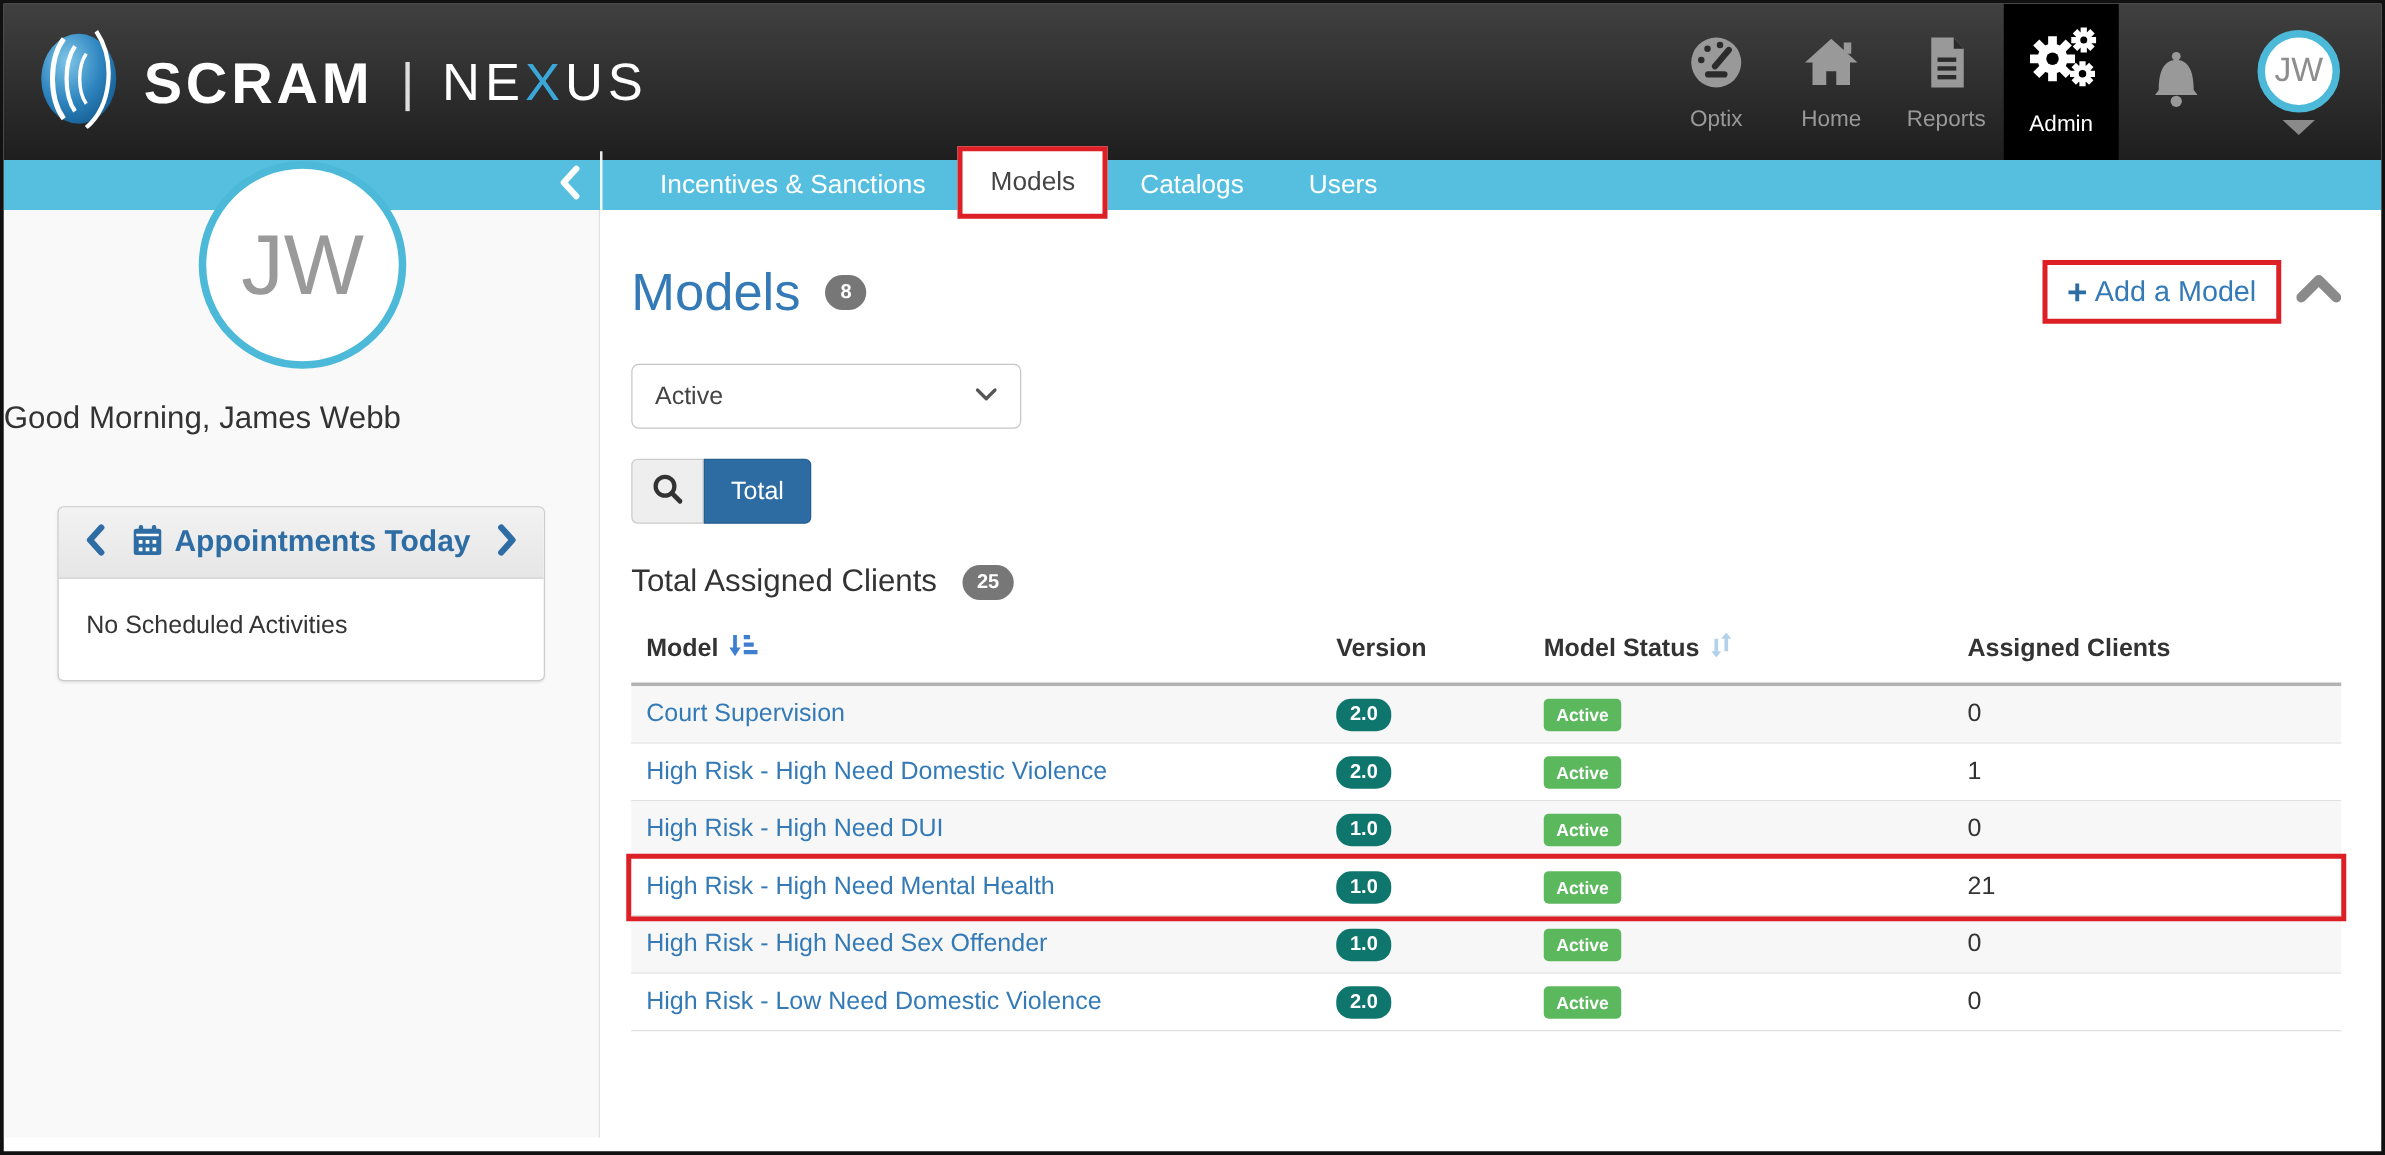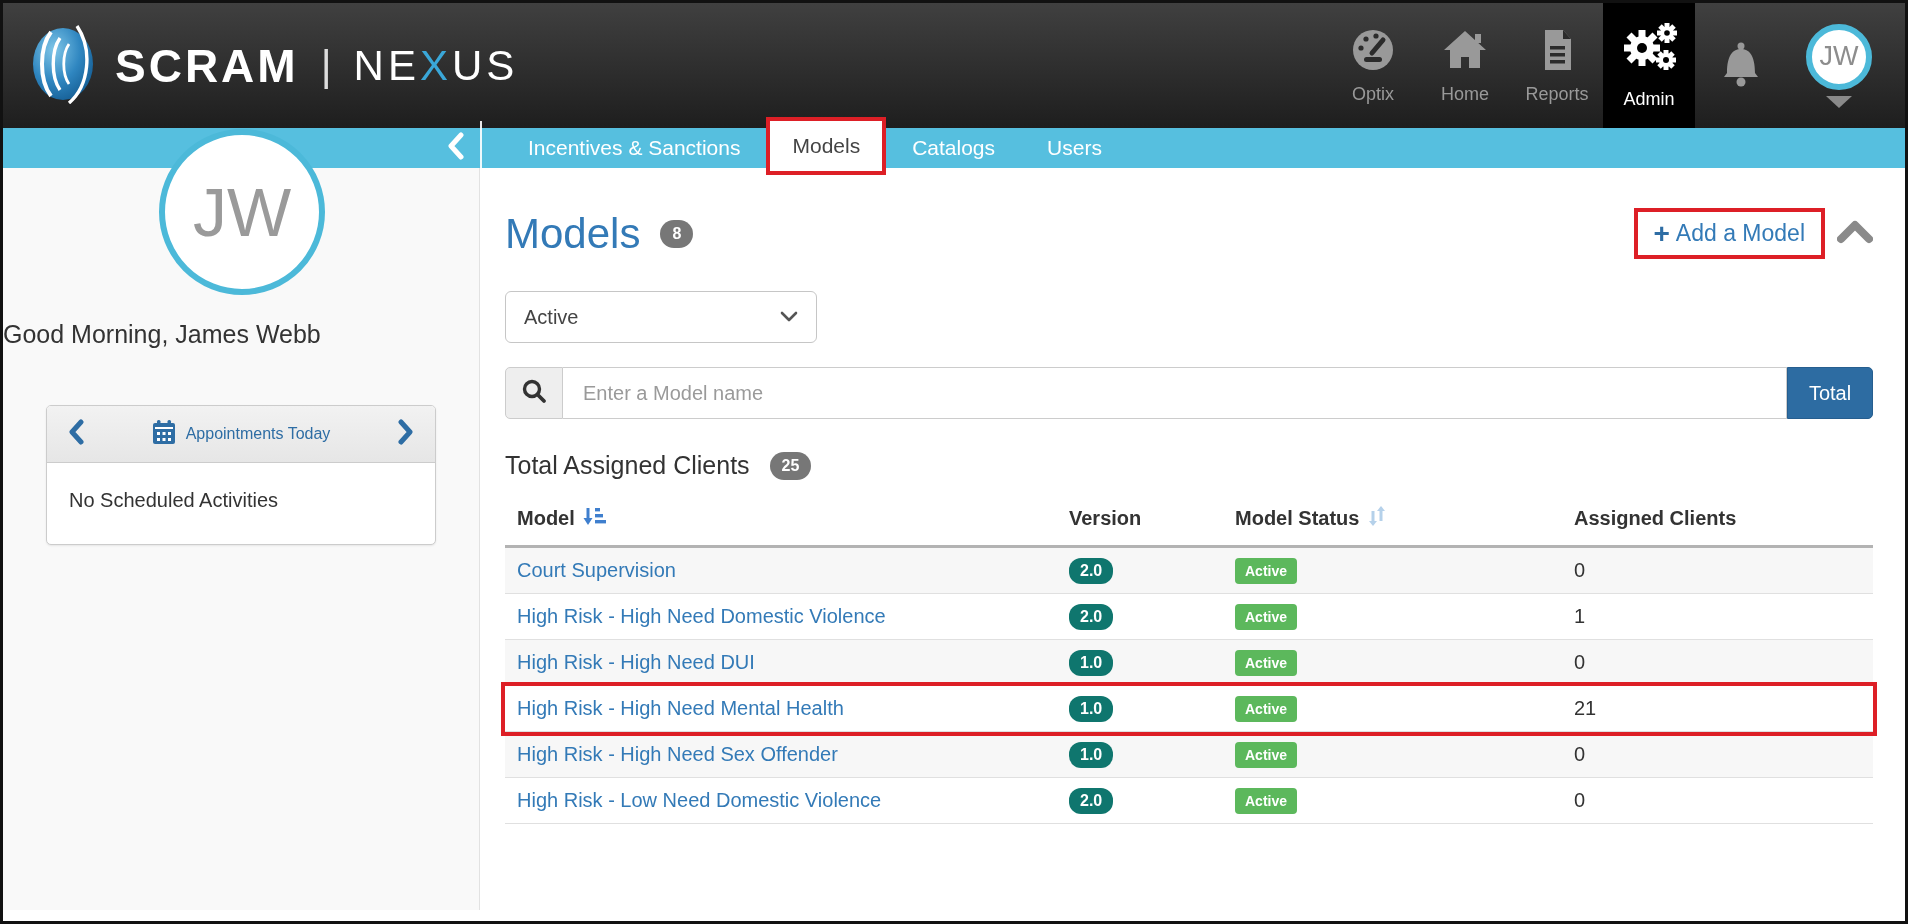--- a/index.html
+++ b/index.html
@@ -47,21 +47,21 @@
   .avatar-circle-lg { position:absolute; left:156px; top:-39px; width:166px; height:166px;
                       border-radius:50%; background:#fff; border:6px solid #4cb9d9;
                       display:flex; align-items:center; justify-content:center;
                       color:#9a9a9a; font-size:68px; z-index:2; }
   .greeting { padding-top:152px; text-align:left; font-size:25px; color:#333; }
   .appt-card { width:390px; margin:56px auto 0; background:#fff; border:1px solid #ccc;
                border-radius:5px; box-shadow:0 1px 2px rgba(0,0,0,.08); overflow:hidden; }
   .appt-header { height:57px; background:linear-gradient(#f2f2f2,#e6e6e6); border-bottom:1px solid #ccc;
                  display:flex; align-items:center; justify-content:space-between; padding:0 20px; }
   .appt-title-wrap { display:flex; align-items:center; gap:10px; }
-  .appt-title { color:#2e6da4; font-size:16px; font-weight:400; }
+  .appt-title { color:#2e6da4; font-size:24px; font-weight:700; }
   .appt-body { padding:26px 22px 32px; font-size:20px; color:#333; }
 
   .main { flex:1; background:#fff; padding:0 32px 0 25px; }
 
   .title-row { margin-top:40px; display:flex; align-items:center; justify-content:space-between; }
   .title-left { display:flex; align-items:center; gap:20px; }
   .page-title { color:#337ab7; font-size:42px; font-weight:500; }
   .pill-badge { background:#777; color:#fff; font-size:16px; font-weight:700;
                 border-radius:14px; padding:5px 12px; }
   .title-right { display:flex; align-items:center; gap:12px; }
@@ -321,21 +321,20 @@
 
       <div class="search-row">
         <div class="search-addon">
           <span>
             <svg width="26" height="26" viewBox="0 0 26 26">
               <circle cx="11" cy="11" r="7.5" fill="none" stroke="#333" stroke-width="3.4"></circle>
               <line x1="16.5" y1="16.5" x2="23" y2="23" stroke="#333" stroke-width="3.8" stroke-linecap="round"></line>
             </svg>
           </span>
         </div>
-        <input class="search-input" type="text" placeholder="Enter a Model name" style="">
         <button class="clear-btn">Total</button>
       </div>
 
       <div class="total-row">
         <span class="total-label">Total Assigned Clients</span>
         <span class="pill-badge">25</span>
       </div>
 
       <div class="mtable">
         <div class="thead">

